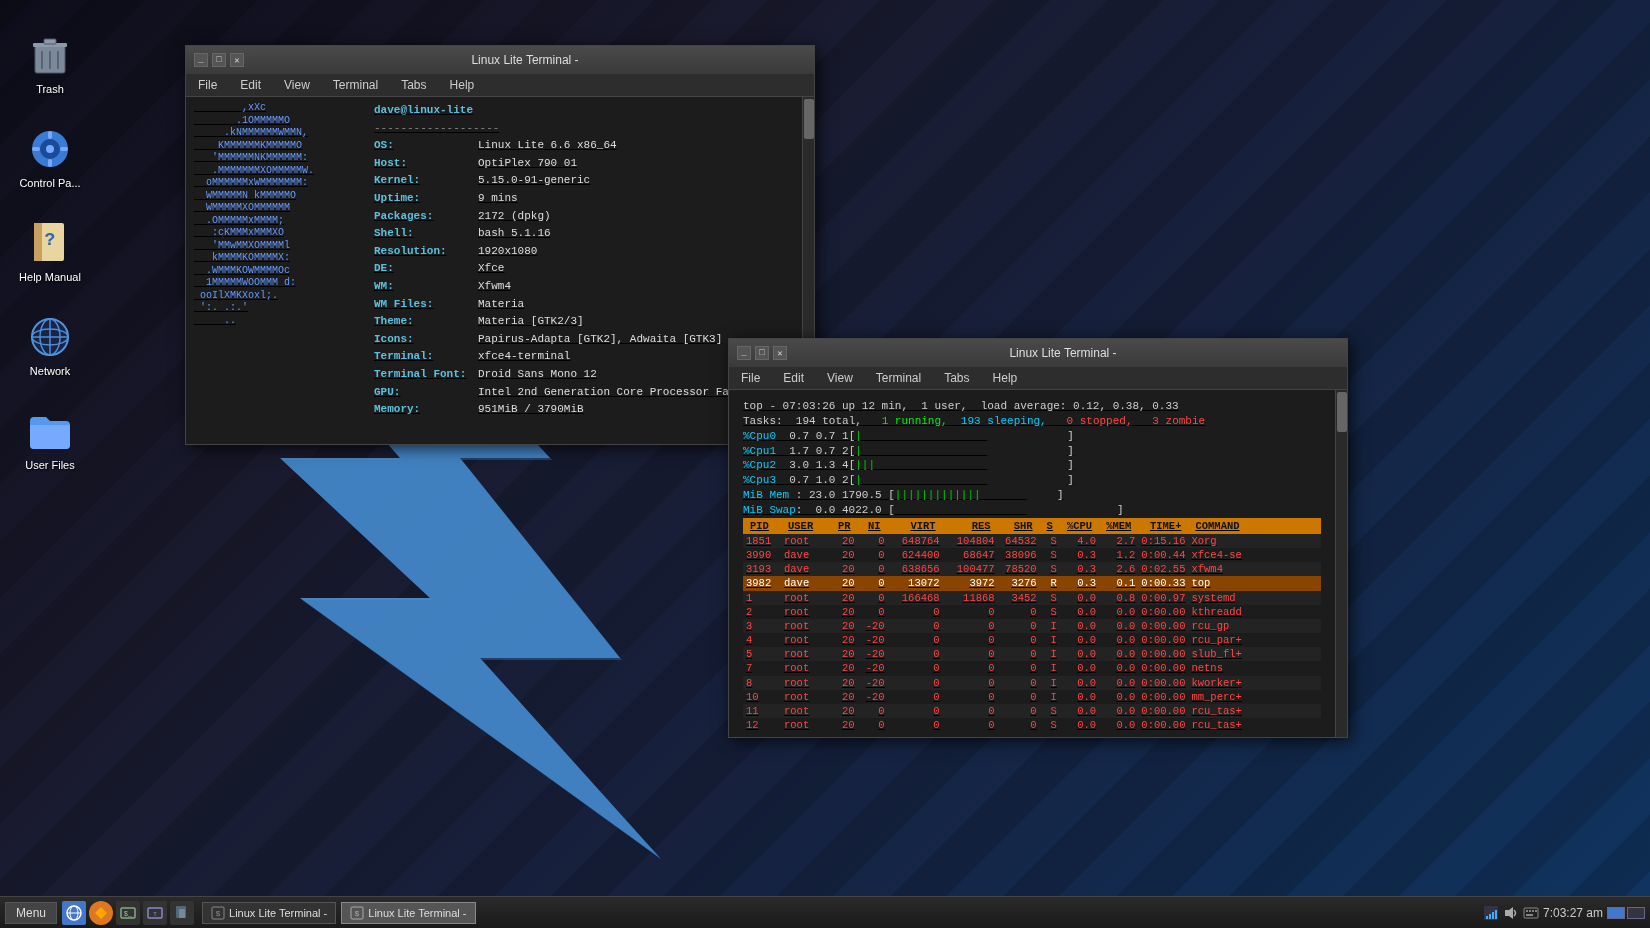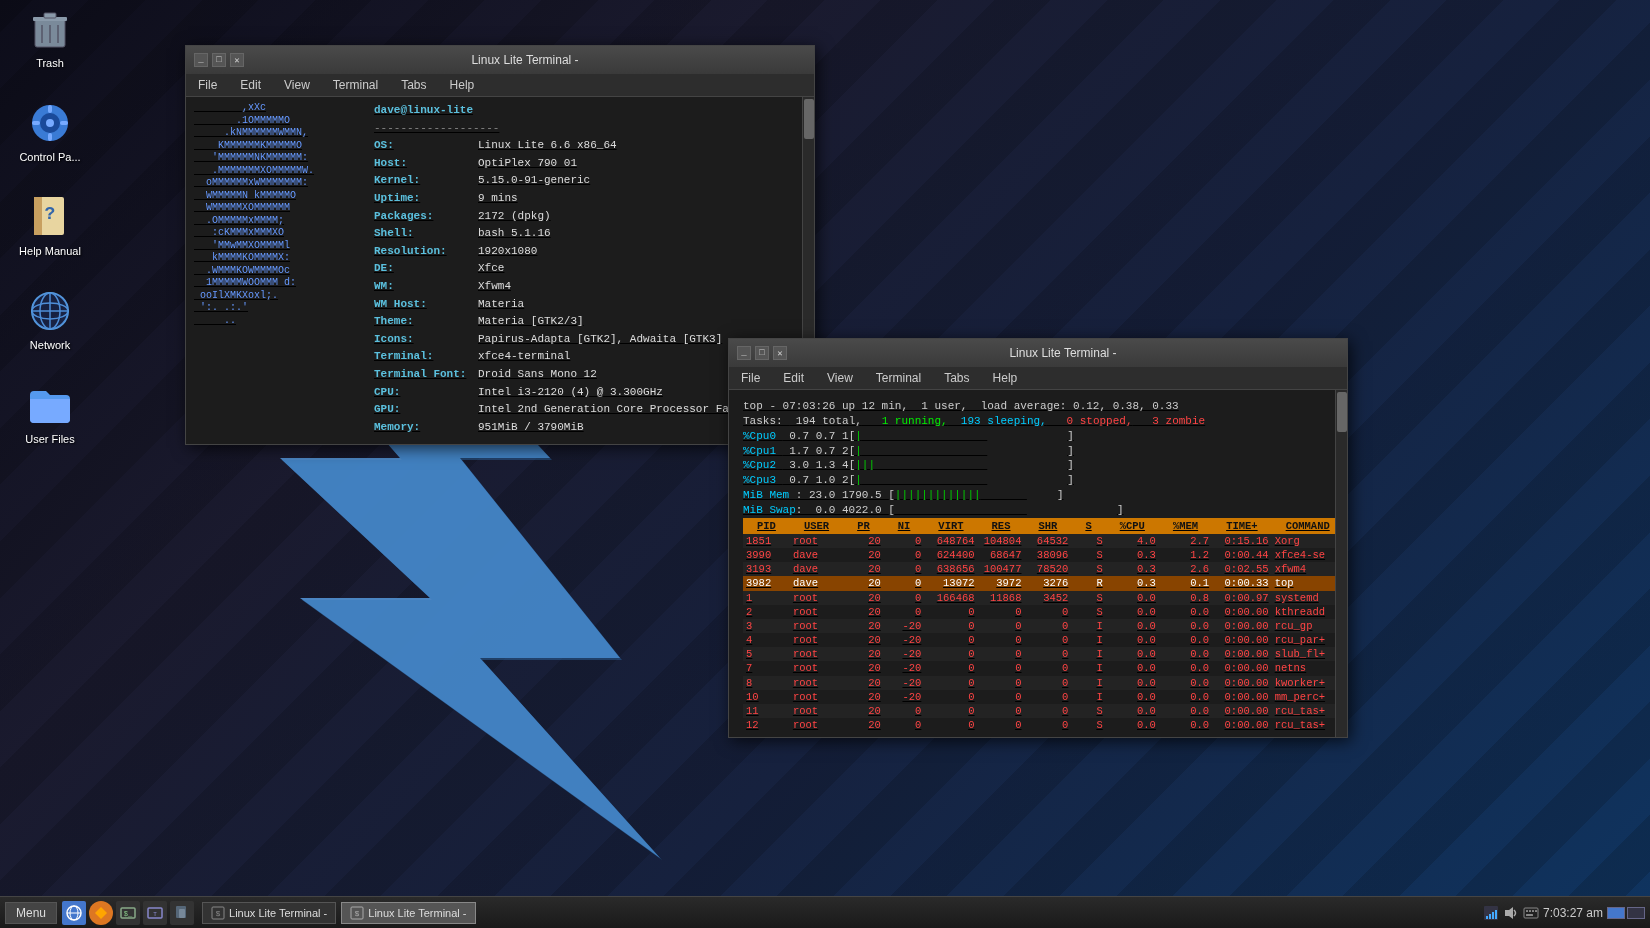--- a/index.html
+++ b/index.html
@@ -30,21 +30,21 @@
         transparent,
         transparent 40px,
         rgba(0,0,0,0.15) 40px,
         rgba(0,0,0,0.15) 80px
       );
     }
 
     
     .desktop-icons {
       position: absolute;
-      top: 0;
+      top: 26px;
       left: 10px;
       display: flex;
       flex-direction: column;
       gap: 20px;
     }
 
     .desktop-icon {
       display: flex;
       flex-direction: column;
       align-items: center;
@@ -299,21 +299,21 @@
       border-collapse: collapse;
       font-size: 10.5px;
     }
 
     .proc-table thead tr {
       background: #cc7700;
       color: #111;
     }
 
     .proc-table th {
-      padding: 1px 14px;
+      padding: 1px 7px;
       text-align: right;
       font-weight: bold;
     }
 
     .proc-table th:first-child,
     .proc-table th:nth-child(2),
     .proc-table th:last-child {
       text-align: left;
     }
 
@@ -500,42 +500,38 @@
               </div>
             <div class="info-line">
                 <span class="info-key" style="color:#5bc0de;">DE:</span>
                 <span class="info-val"> Xfce</span>
               </div>
             <div class="info-line">
                 <span class="info-key" style="color:#5bc0de;">WM:</span>
                 <span class="info-val"> Xfwm4</span>
               </div>
             <div class="info-line">
-                <span class="info-key" style="color:#5bc0de;">WM Host:</span>
+                <span class="info-key" style="color:#5bc0de;">WM Files:</span>
                 <span class="info-val"> Materia</span>
               </div>
             <div class="info-line">
                 <span class="info-key" style="color:#5bc0de;">Theme:</span>
                 <span class="info-val"> Materia [GTK2/3]</span>
               </div>
             <div class="info-line">
                 <span class="info-key" style="color:#5bc0de;">Icons:</span>
                 <span class="info-val"> Papirus-Adapta [GTK2], Adwaita [GTK3]</span>
               </div>
             <div class="info-line">
                 <span class="info-key" style="color:#5bc0de;">Terminal:</span>
                 <span class="info-val"> xfce4-terminal</span>
               </div>
             <div class="info-line">
                 <span class="info-key" style="color:#5bc0de;">Terminal Font:</span>
                 <span class="info-val"> Droid Sans Mono 12</span>
-              </div>
-            <div class="info-line">
-                <span class="info-key" style="color:#5bc0de;">CPU:</span>
-                <span class="info-val"> Intel i3-2120 (4) @ 3.300GHz</span>
               </div>
             <div class="info-line">
                 <span class="info-key" style="color:#5bc0de;">GPU:</span>
                 <span class="info-val"> Intel 2nd Generation Core Processor Family</span>
               </div>
             <div class="info-line">
                 <span class="info-key" style="color:#5bc0de;">Memory:</span>
                 <span class="info-val"> 951MiB / 3790MiB</span>
               </div>
 

